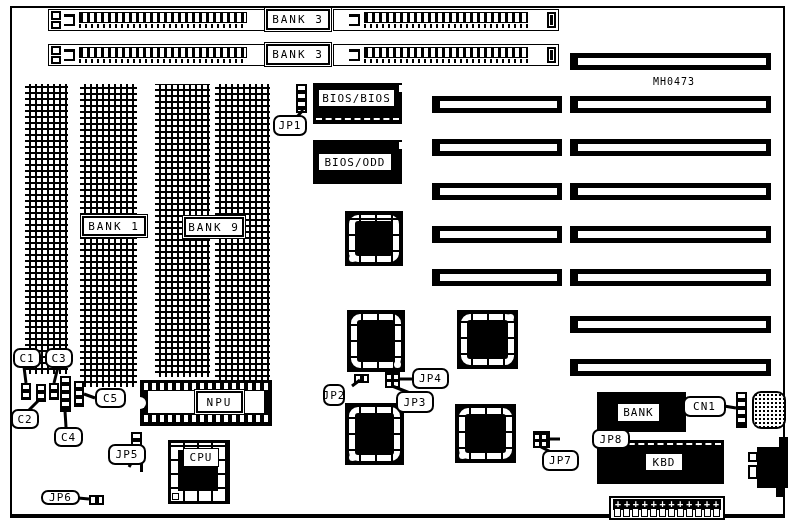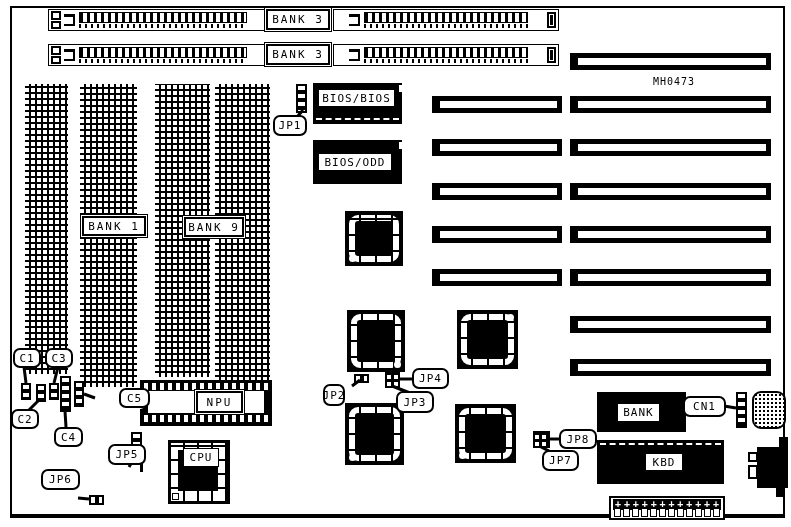--- a/index.html
+++ b/index.html
@@ -334,41 +334,41 @@
     </div>
   <div class="callout" style="left:396px; top:391px; width:38px; height:22px;">
     <span>JP3</span>
     </div>
   <div class="callout" style="left:412px; top:368px; width:37px; height:21px;">
     <span>JP4</span>
     </div>
   <div class="callout" style="left:108px; top:444px; width:38px; height:21px;">
     <span>JP5</span>
     </div>
-  <div class="callout" style="left:41px; top:469px; width:39px; height:21px;">
+  <div class="callout" style="left:41px; top:490px; width:39px; height:15px;">
     <span>JP6</span>
     </div>
   <div class="callout" style="left:542px; top:450px; width:37px; height:21px;">
     <span>JP7</span>
     </div>
-  <div class="callout" style="left:559px; top:429px; width:38px; height:20px;">
+  <div class="callout" style="left:592px; top:429px; width:38px; height:20px;">
     <span>JP8</span>
     </div>
   <div class="callout" style="left:683px; top:396px; width:43px; height:21px;">
     <span>CN1</span>
     </div>
   <div class="callout" style="left:13px; top:348px; width:28px; height:20px;">
     <span>C1</span>
     </div>
   <div class="callout" style="left:11px; top:409px; width:28px; height:20px;">
     <span>C2</span>
     </div>
   <div class="callout" style="left:45px; top:348px; width:28px; height:20px;">
     <span>C3</span>
     </div>
   <div class="callout" style="left:54px; top:427px; width:29px; height:20px;">
     <span>C4</span>
     </div>
-  <div class="callout" style="left:95px; top:388px; width:31px; height:20px;margin-left:24px;">
+  <div class="callout" style="left:95px; top:388px; width:31px; height:20px;">
     <span>C5</span>
     </div>
 
 </div>
 
 </body></html>

